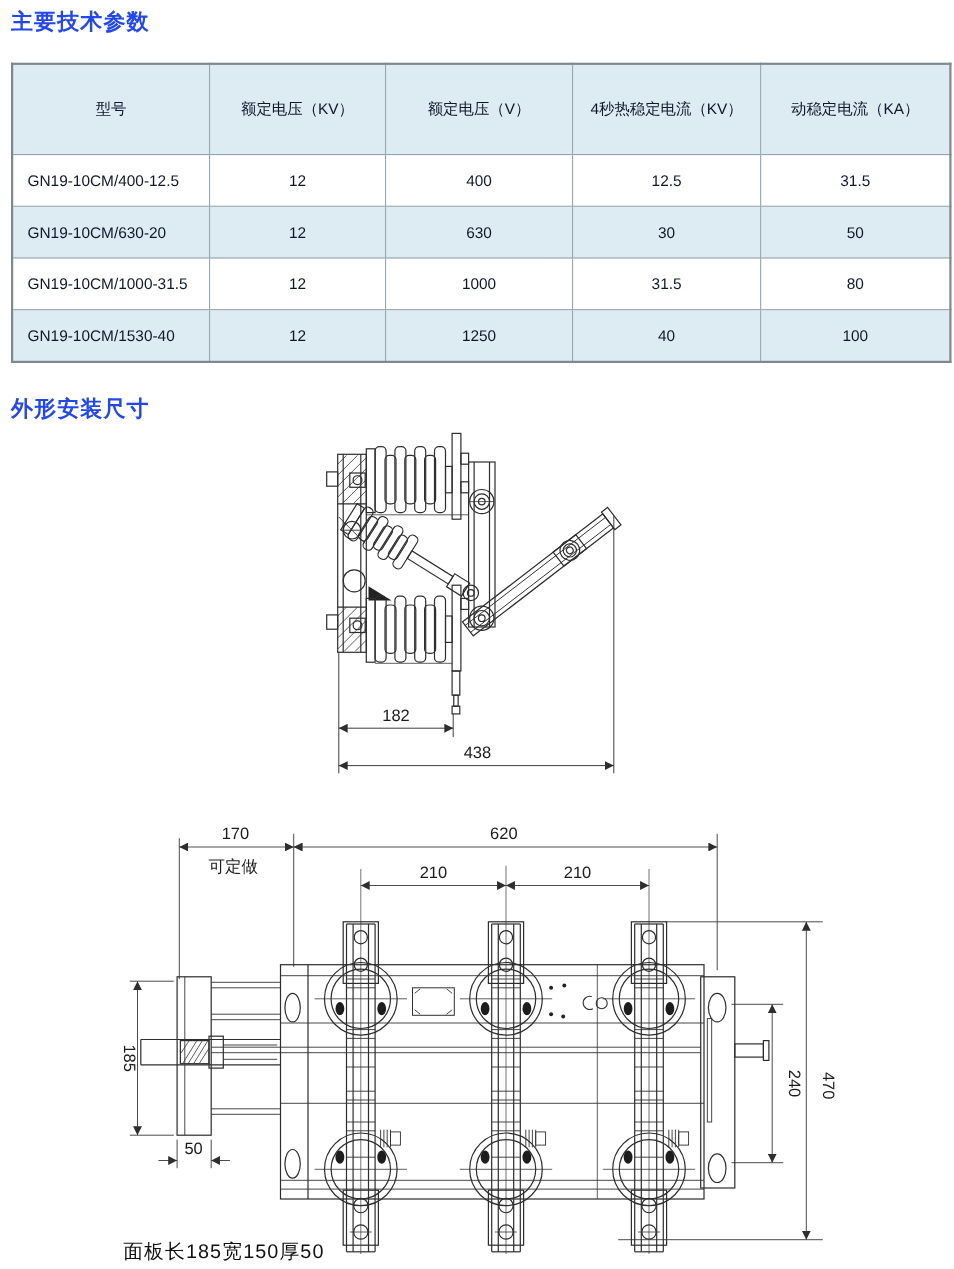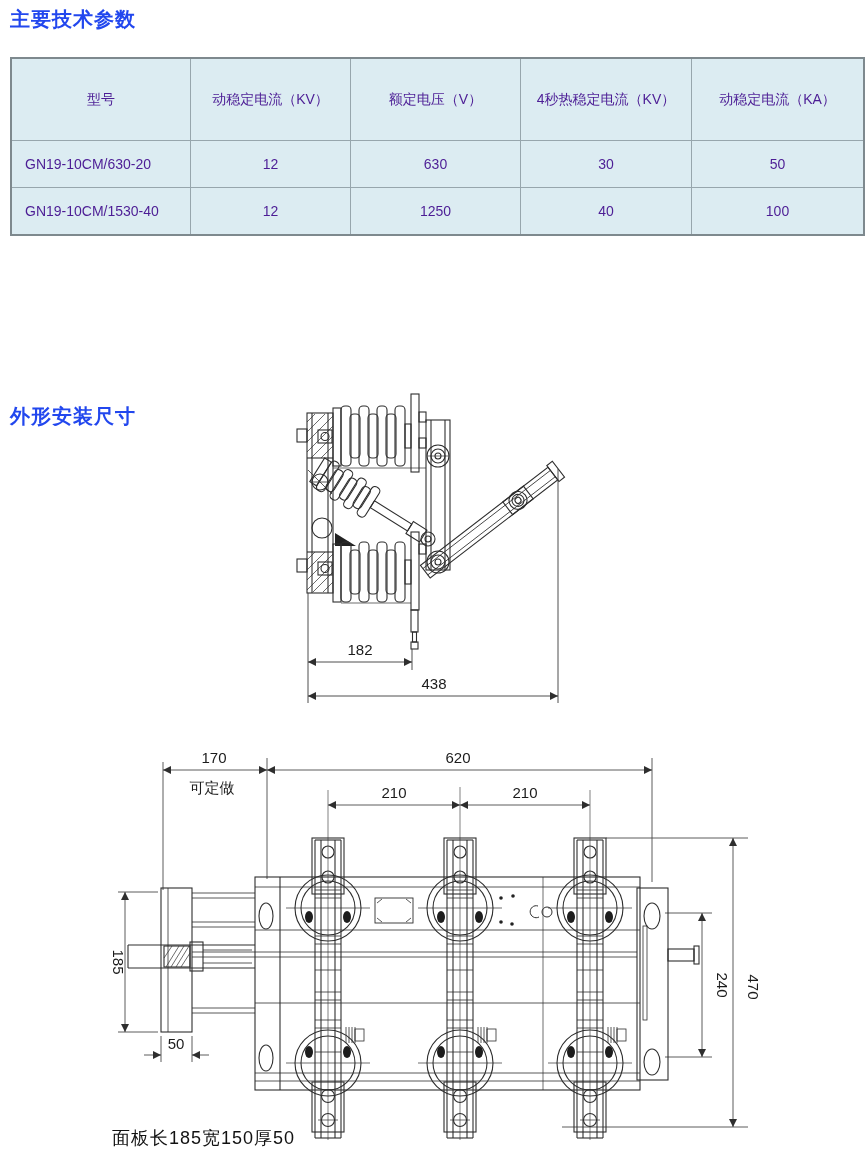--- a/index.html
+++ b/index.html
@@ -1,55 +1,69 @@
 <!DOCTYPE html>
 <html><head>
 <meta charset="utf-8">
 <style>
   html,body{margin:0;padding:0;background:#ffffff;}
   body{font-family:"Liberation Sans","DejaVu Sans",sans-serif;}
   #page{position:relative;width:867px;height:1154px;background:#fff;overflow:hidden;}
   .sec-title{position:absolute;left:10px;font-size:20px;font-weight:bold;color:#2247ee;letter-spacing:1px;}
   #title-params{top:6px;}
-  #title-dims{top:358px;margin-top:45px;}
+  #title-dims{top:358px;}
   table.spec{position:absolute;left:10px;top:57px;border-collapse:collapse;table-layout:fixed;width:847px;border:2px solid #7e898e;}
-  table.spec td{border:1px solid #97a6ad;font-size:14px;color:#4c1d95;text-align:center;vertical-align:middle;height:46px;padding:0;}
+  table.spec td{border:1px solid #97a6ad;font-size:14px;color:#0f172a;text-align:center;vertical-align:middle;height:46px;padding:0;}
   table.spec thead td{height:81px;background:#dcecf2;}
   table.spec tbody tr.alt{background:#dcecf2;}
   table.spec tbody td.model{text-align:left;padding-left:13px;}
   .drawing{position:absolute;}
   #side-view{left:278px;top:392px;}
   #front-view{left:100px;top:740px;}
   #panel-note{position:absolute;left:112px;top:1126px;font-size:18px;color:#111;letter-spacing:1px;}
   svg text{font-family:"Liberation Sans","DejaVu Sans",sans-serif;fill:#1c1c1c;}
 </style>
 </head>
 <body>
 
 <div id="page">
 
   <div id="title-params" class="sec-title">主要技术参数</div>
 
   <table class="spec">
     <thead>
       <tr>
         <td style="width:178px">型号</td>
-        <td style="width:159px">动稳定电流（KV）</td>
+        <td style="width:159px">额定电压（KV）</td>
         <td style="width:169px">额定电压（V）</td>
         <td style="width:170px">4秒热稳定电流（KV）</td>
         <td style="width:171px">动稳定电流（KA）</td>
       </tr>
     </thead>
     <tbody>
+      <tr>
+        <td class="model">GN19-10CM/400-12.5</td>
+        <td>12</td>
+        <td>400</td>
+        <td>12.5</td>
+        <td>31.5</td>
+      </tr>
       <tr class="alt">
         <td class="model">GN19-10CM/630-20</td>
         <td>12</td>
         <td>630</td>
         <td>30</td>
         <td>50</td>
+      </tr>
+      <tr>
+        <td class="model">GN19-10CM/1000-31.5</td>
+        <td>12</td>
+        <td>1000</td>
+        <td>31.5</td>
+        <td>80</td>
       </tr>
       <tr class="alt">
         <td class="model">GN19-10CM/1530-40</td>
         <td>12</td>
         <td>1250</td>
         <td>40</td>
         <td>100</td>
       </tr>
     </tbody>
   </table>

